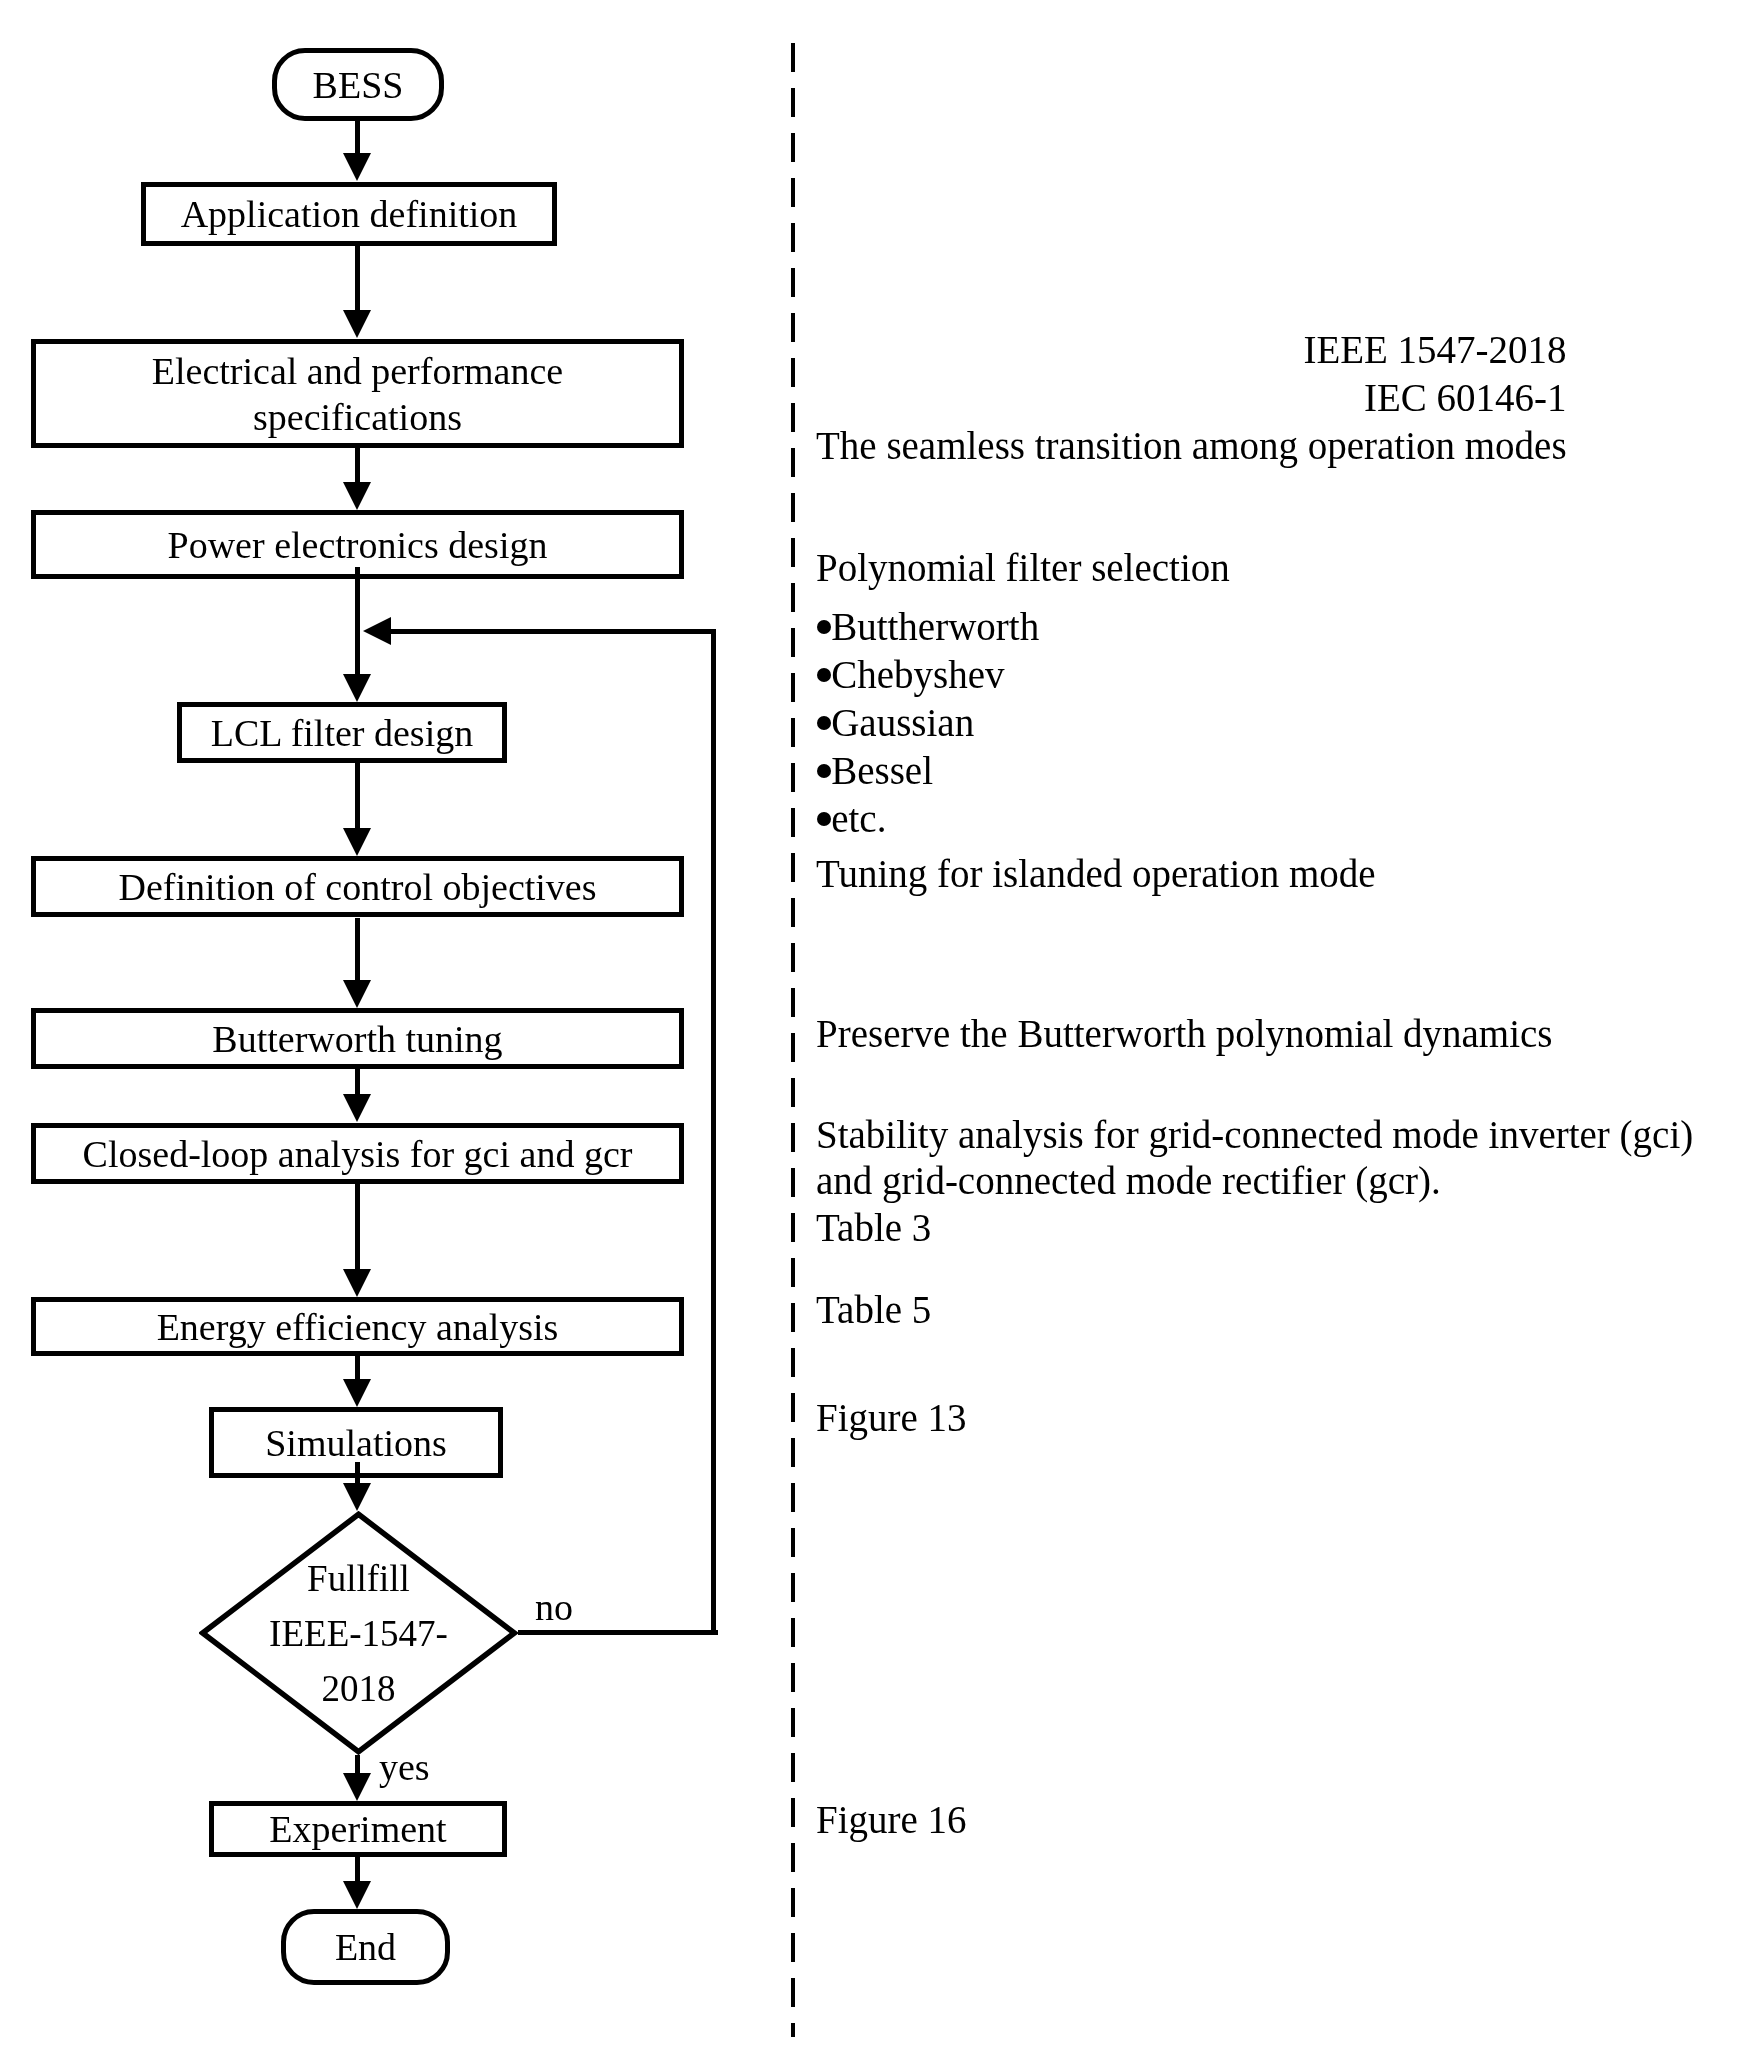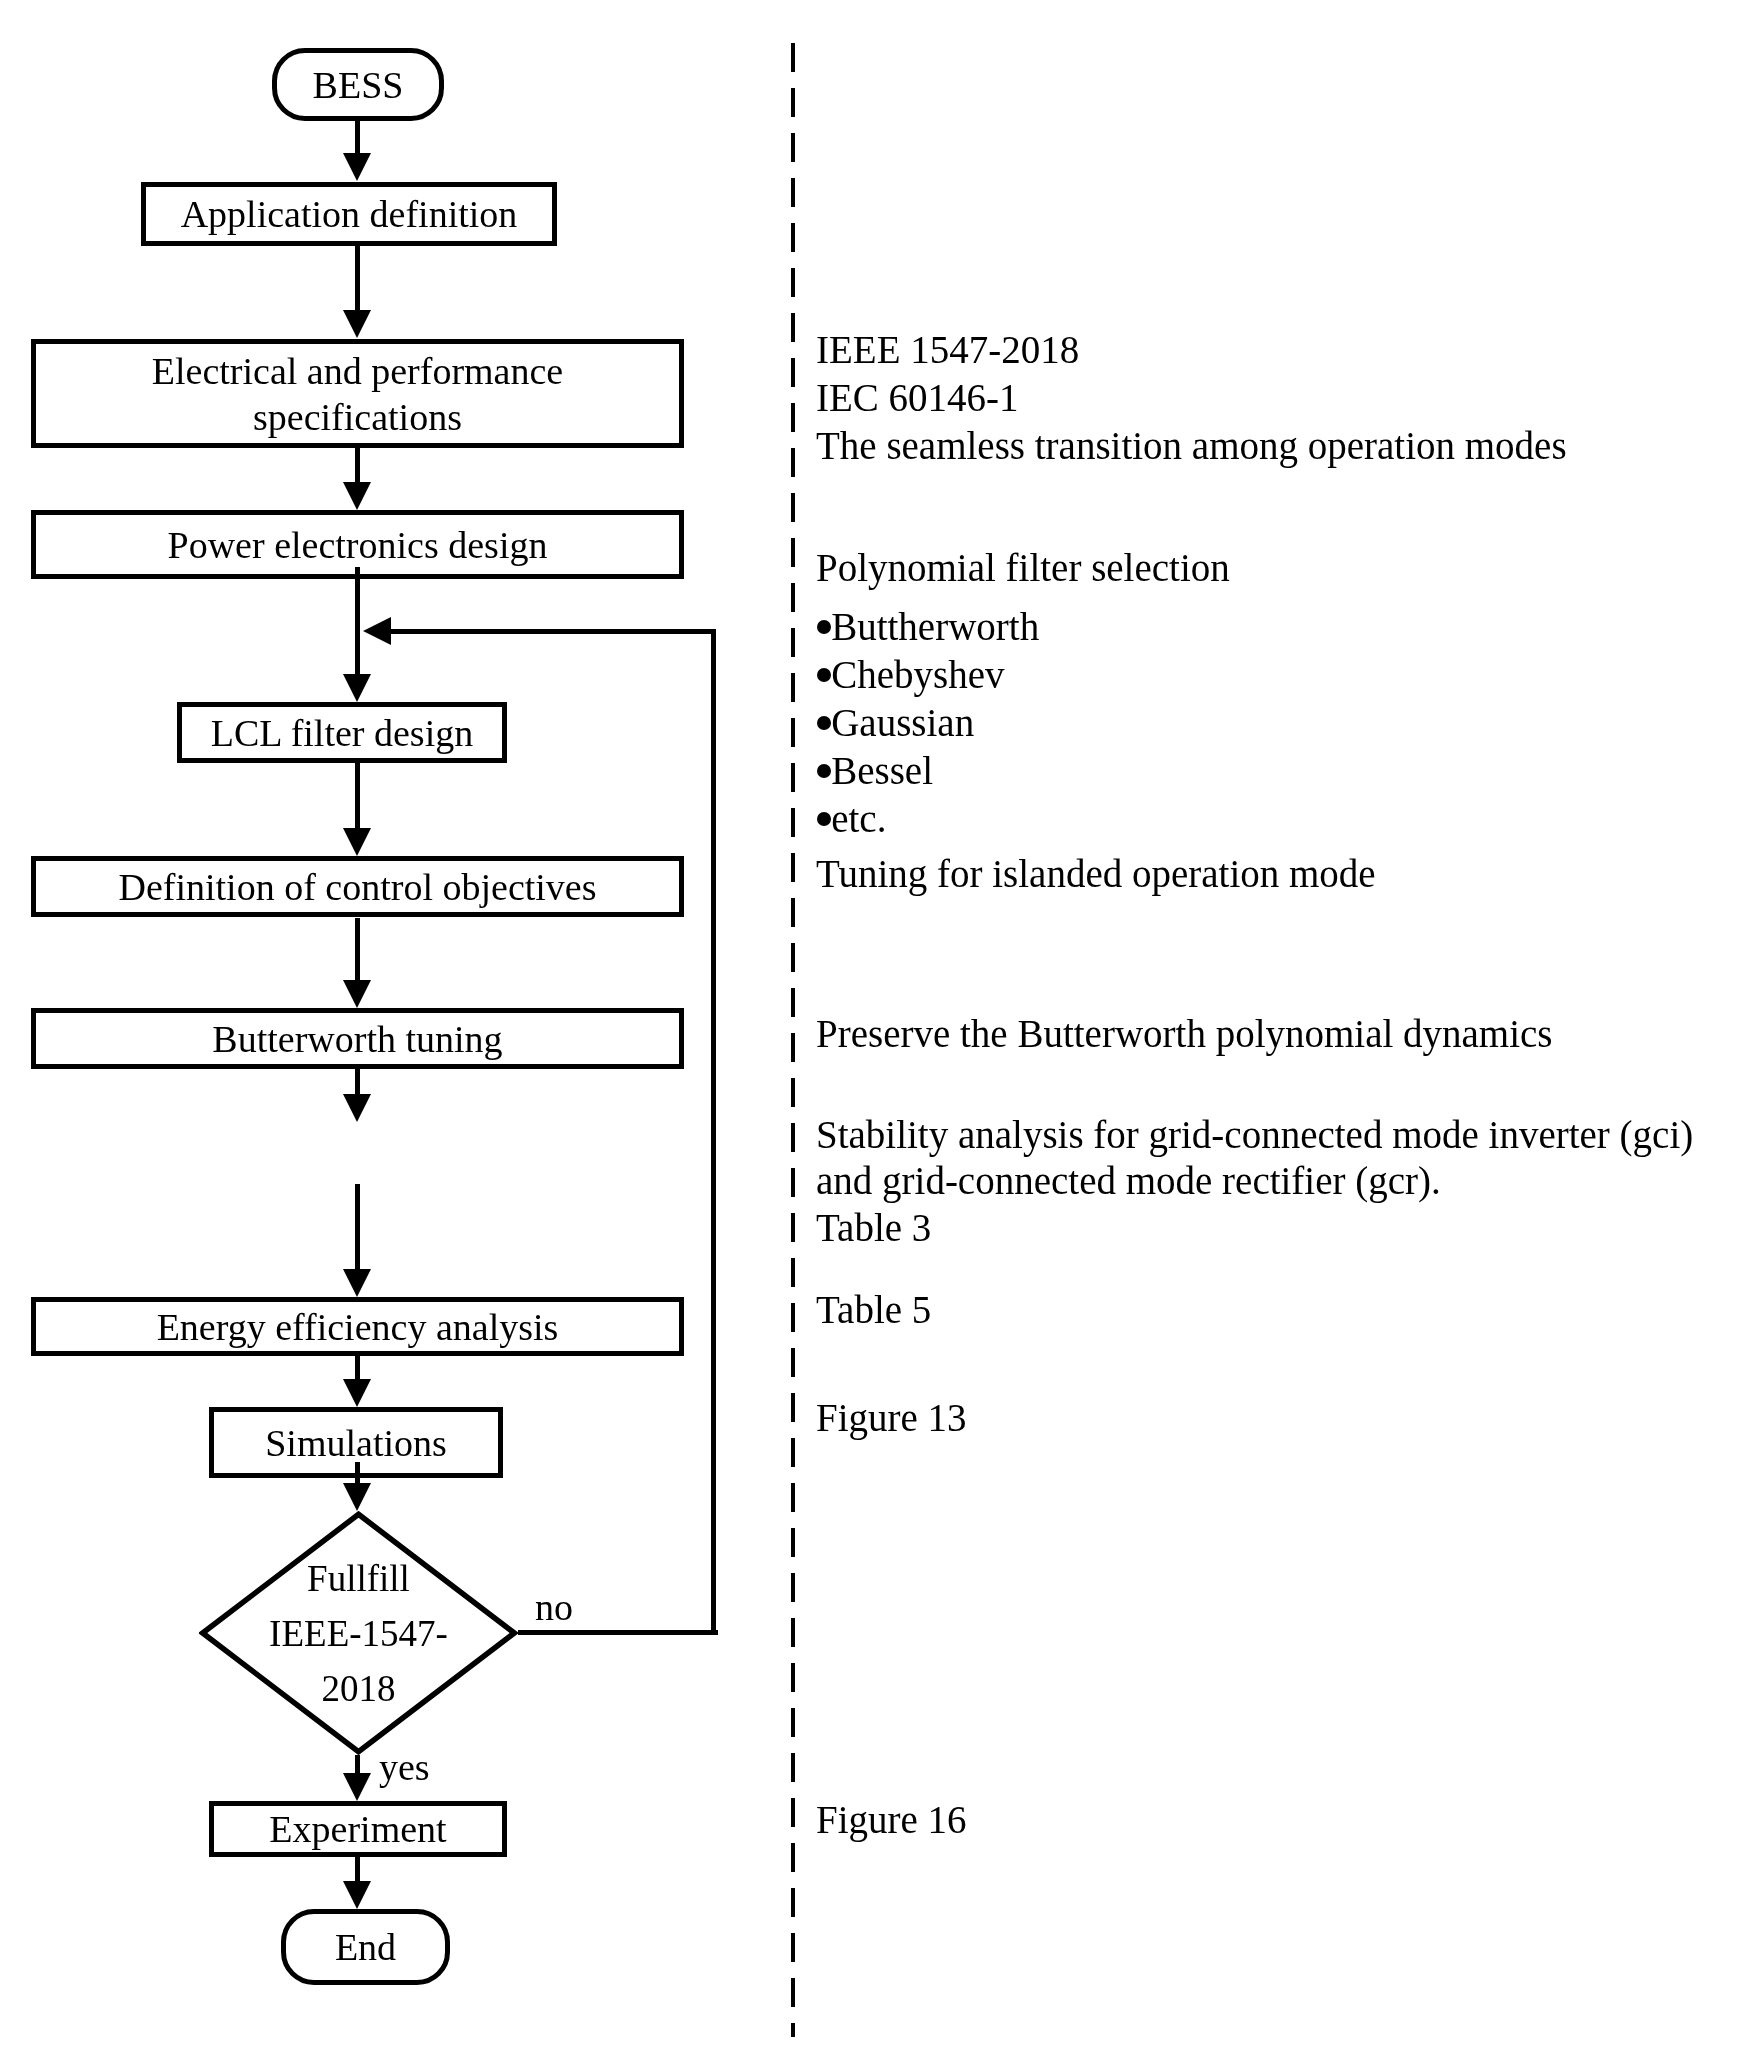--- a/index.html
+++ b/index.html
@@ -101,20 +101,23 @@
   </div>
 
   <div class="box" style="left:31px;top:856px;width:653px;height:61px;">
     <span>Definition of control objectives</span>
   </div>
 
   <div class="box" style="left:31px;top:1008px;width:653px;height:61px;">
     <span>Butterworth tuning</span>
   </div>
 
+  <div class="box" style="left:31px;top:1123px;width:653px;height:61px;">
+    <span>Closed-loop analysis for gci and gcr</span>
+  </div>
 
   <div class="box" style="left:31px;top:1297px;width:653px;height:59px;">
     <span>Energy efficiency analysis</span>
   </div>
 
   <div class="box" style="left:209px;top:1407px;width:294px;height:71px;">
     <span>Simulations</span>
   </div>
 
   <div class="diamond-wrap">
@@ -175,21 +178,21 @@
   <div class="vline" style="left:355px;top:1857px;height:25px;"></div>
   <div class="arrow-down" style="left:343px;top:1881px;"></div>
 
   <div class="hline" style="left:518px;top:1630px;width:200px;"></div>
   <div class="vline" style="left:711px;top:629px;height:1005px;"></div>
   <div class="hline" style="left:391px;top:629px;width:325px;"></div>
   <div class="arrow-left" style="left:363px;top:617px;"></div>
 
   <div class="dashed-sep"></div>
 
-  <div class="note" style="top:326px;">
+  <div class="note" style="top:326px;text-align:right;">
     <div>IEEE 1547-2018</div>
     <div>IEC 60146-1</div>
     <div>The seamless transition among operation modes</div>
   </div>
 
   <div class="note" style="top:544px;">Polynomial filter selection</div>
 
   <div class="note" style="top:603px;">
     <div class="bullet-row">
       <span class="bullet-dot"></span>

